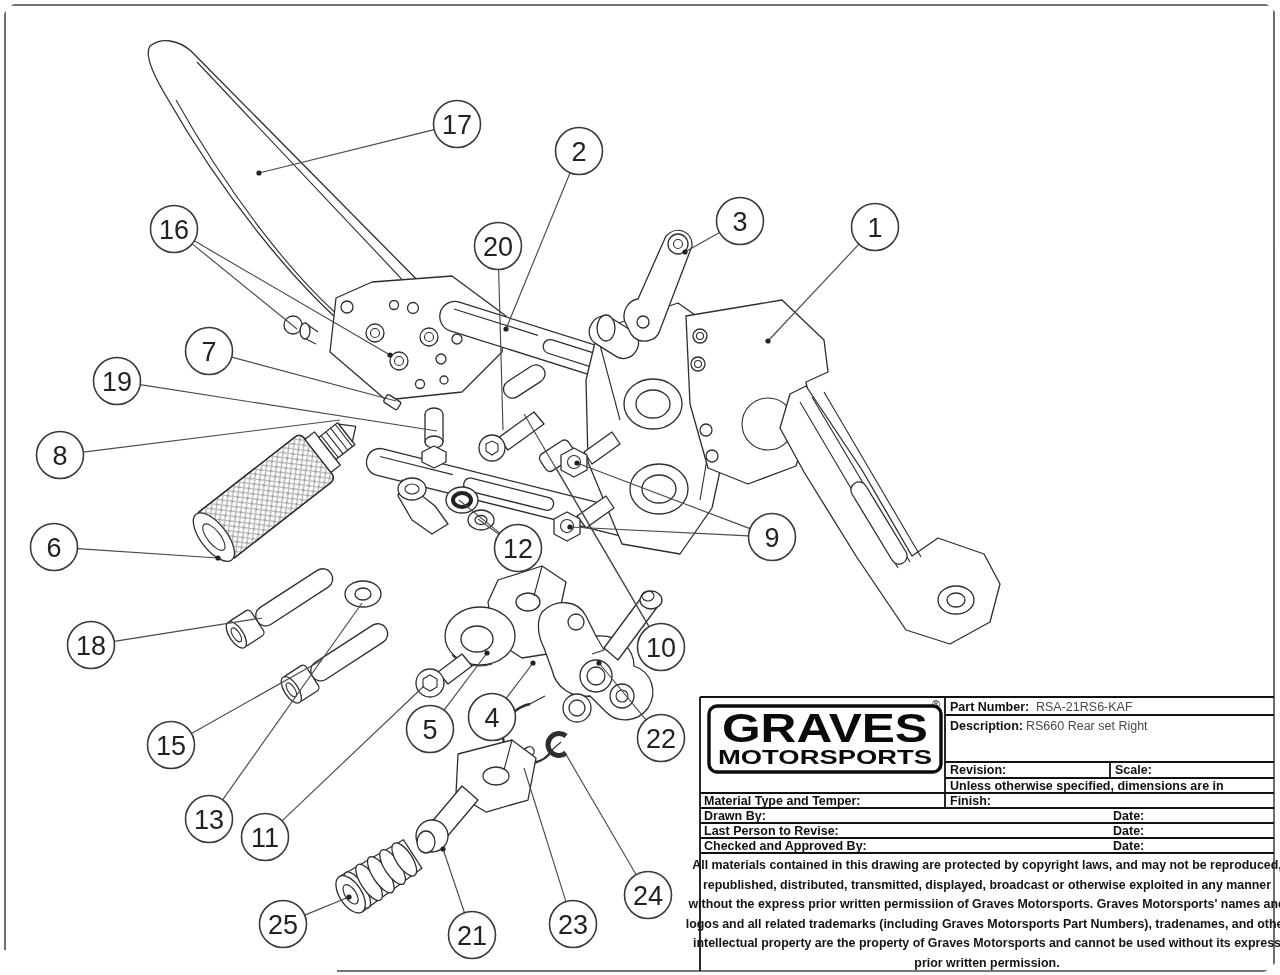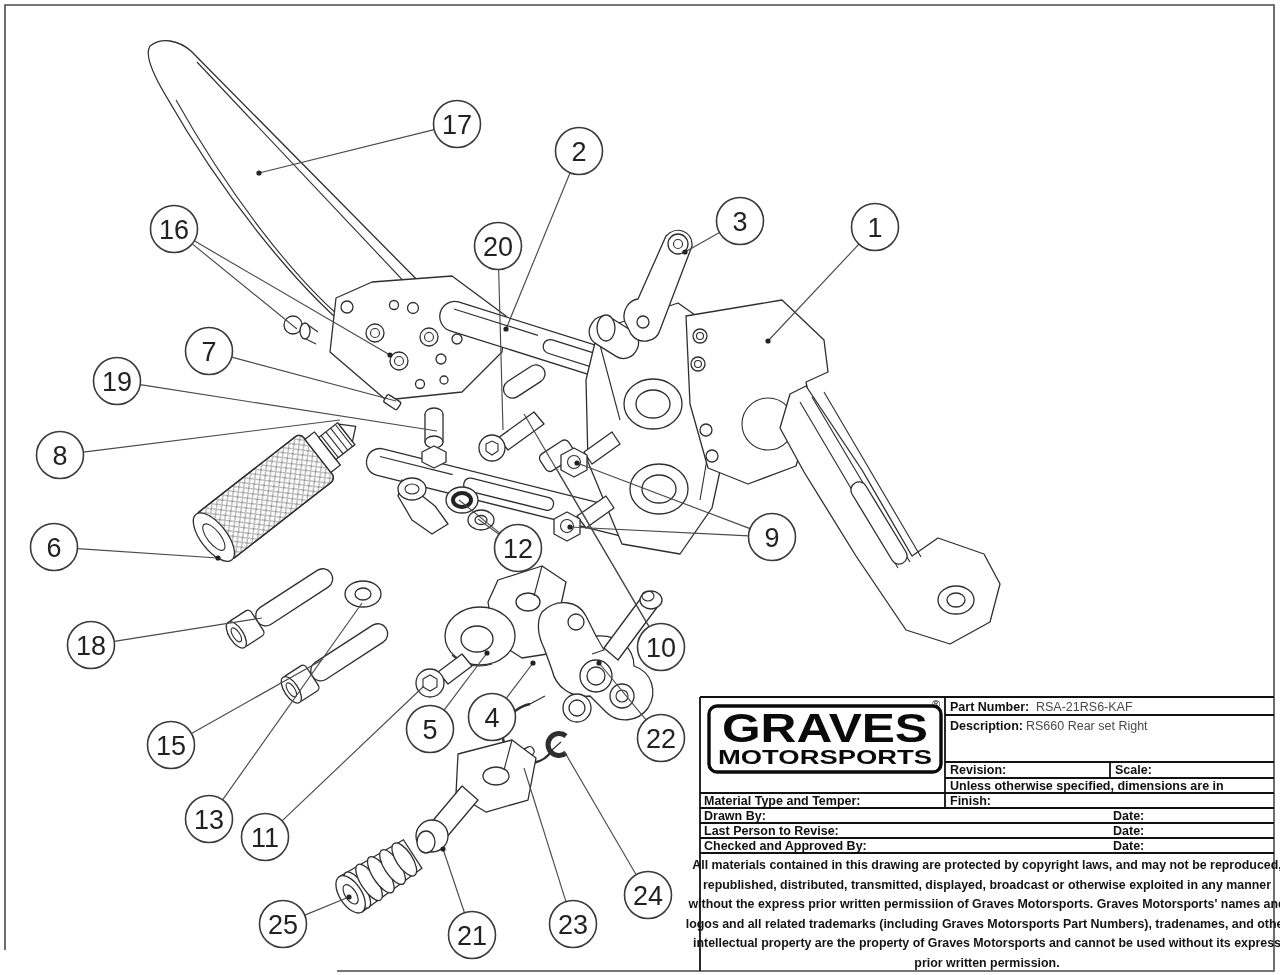--- a/index.html
+++ b/index.html
@@ -1,17 +1,17 @@
 <!DOCTYPE html>
 <html><head>
 <meta charset="utf-8">
 <style>
   html,body{margin:0;padding:0;background:#ffffff;}
   .page{position:relative;width:1280px;height:975px;background:#fff;overflow:hidden;
-        font-family:"Liberation Sans",sans-serif;}
+        font-family:"Liberation Sans",sans-serif;border-radius:28px;}
   svg{display:block;}
   
   .pt{fill:#ffffff;stroke:#2e2e2e;stroke-width:1.3;stroke-linejoin:round;}
   .ln{fill:none;stroke:#2e2e2e;stroke-width:1.1;}
   .thick{fill:none;stroke:#2e2e2e;stroke-width:2.4;}
   .frame{stroke:#4a4a4a;stroke-width:1.6;fill:none;}
   
   .tbl{stroke:#111;stroke-width:1.8;fill:none;}
   .lbl{font-family:"Liberation Sans",sans-serif;font-weight:bold;font-size:12.5px;fill:#101010;}
   .val{font-family:"Liberation Sans",sans-serif;font-size:12.5px;fill:#4a4a4a;}

